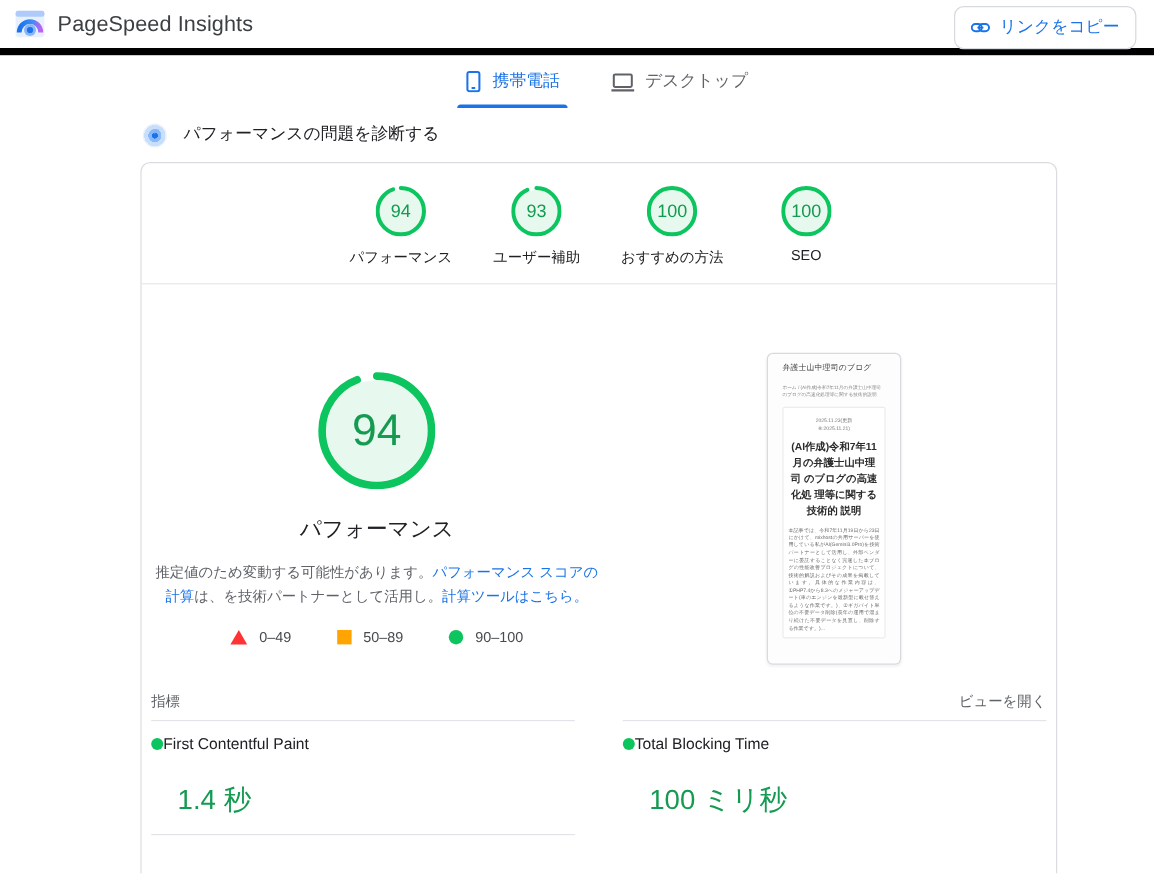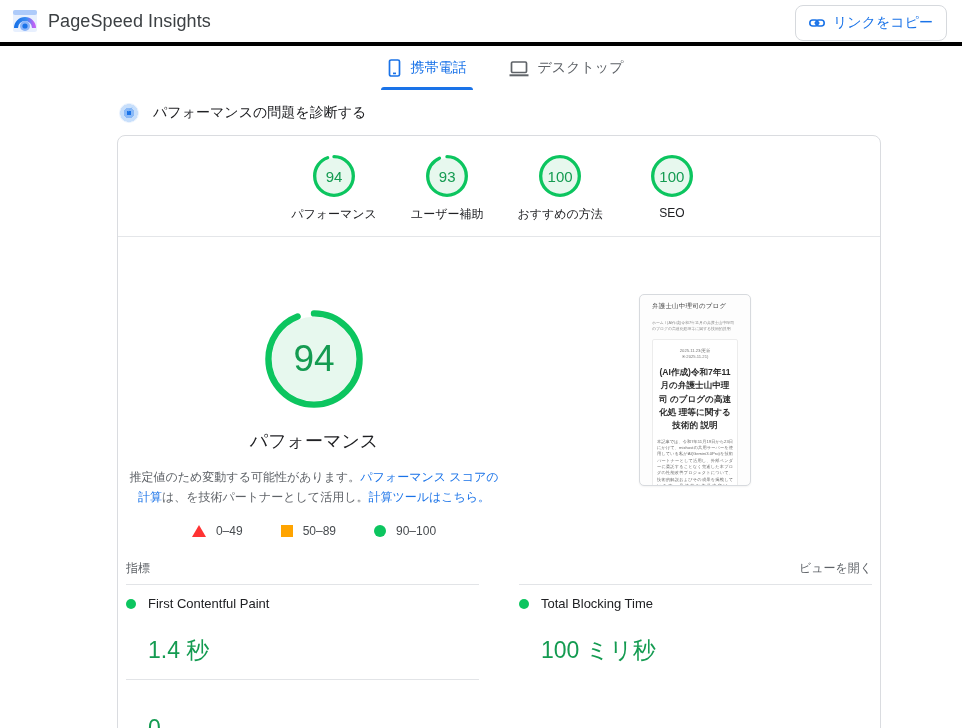--- a/index.html
+++ b/index.html
@@ -1,36 +1,36 @@
 <!DOCTYPE html>
 <html style="--accent: #1a73e8; --green-ring: #0cc55f; --green-fill: #e7f8ee; --green-text: #149b51; --orange: #ffa400; --orange-text: #d04900; --red: #ff3333;"><head>
 <meta charset="utf-8">
 <style>
   * { margin:0; padding:0; box-sizing:border-box; }
   html,body { background:#fff; }
   body { font-family:"Liberation Sans","DejaVu Sans",sans-serif; color:#202124; }
   .page { position:relative; width:962px; height:728px; overflow:hidden; background:#fff; }
 
   
-  .header { position:relative; height:46px; border-bottom:4px solid #000000; display:flex; align-items:center; padding-left:12px; }
+  .header { position:relative; height:46px; border-bottom:6px solid #000000; display:flex; align-items:center; padding-left:12px; }
   .logo { width:26px; height:24px; margin-right:10px; }
   .app-title { font-size:18px; font-weight:500; color:#3c4043; letter-spacing:.1px; }
   .header-right { position:absolute; left:795px; top:5px; display:flex; align-items:center; gap:12px; white-space:nowrap; }
   .copy-btn { display:flex; align-items:center; gap:8px; height:36px; padding:0 13px; border:1px solid #d6d9dd; border-radius:8px; background:#fff; color:var(--accent,#1a73e8); font-size:14px; font-weight:500; cursor:pointer; font-family:inherit; }
   .docs-link { color:var(--accent,#1a73e8); font-size:14px; font-weight:500; cursor:pointer; }
 
   
   .tabbar { height:44px; display:flex; justify-content:center; gap:30px;padding-left:48px; }
   .tab { position:relative; display:flex; align-items:center; gap:9px; padding:0 6px; font-size:14px; color:#5f6368; cursor:pointer; }
   .tab.active { color:var(--accent,#1a73e8); font-weight:500; }
   .tab.active::after { content:""; position:absolute; left:0; right:0; bottom:0; height:3px; border-radius:3px 3px 0 0; background:var(--accent,#1a73e8); }
   .tab svg { display:block; }
 
   
-  .mode-row { display:flex; align-items:center; gap:14px; margin:13px 0 0 119px;font-family:Liberation Mono, monospace; }
+  .mode-row { display:flex; align-items:flex-start; gap:14px; margin:13px 0 0 119px;font-family:Liberation Mono, monospace; }
   .mode-icon { width:20px; height:20px; border-radius:50%; background:radial-gradient(circle at 50% 50%, #1a73e8 0 17%, #8ab9f7 18% 38%, #c8dffb 39% 62%, #e8f1fd 63% 100%); position:relative; }
   .mode-icon::after { content:""; position:absolute; left:9px; top:4px; width:5px; height:5px; background:#7ab2f5; clip-path:polygon(100% 0,0 100%,20% 45%); }
   .mode-label { font-size:14px; color:#202124; }
 
   
   .card { position:absolute; left:117px; top:135px; width:764px; height:640px; background:#fff; border:1px solid #dadce0; border-radius:8px; }
 
   
   .summary { display:flex; justify-content:center; gap:34px; padding:19px 0 13px; border-bottom:1px solid #e4e6e9; }
   .gauge-item { display:flex; flex-direction:column; align-items:center; min-width:70px; cursor:pointer; }
@@ -52,35 +52,35 @@
   .big-label { margin-top:21px; font-size:18px; color:#202124; }
   .perf-desc { margin-top:14px; width:372px; font-size:12px; line-height:20px; color:#5f6368; text-align:center; }
   .perf-desc .lnk { color:var(--accent,#1a73e8); cursor:pointer; }
   .legend { display:flex; gap:38px; margin-top:17px; align-items:center; }
   .legend-item { display:flex; align-items:center; gap:10px; font-size:12px; color:#474b4f; }
   .shape-triangle { width:0; height:0; border-left:7px solid transparent; border-right:7px solid transparent; border-bottom:12px solid var(--red,#ff3333); }
   .shape-square { width:12px; height:12px; background:var(--orange,#ffa400); }
   .shape-circle { width:12px; height:12px; border-radius:50%; background:var(--green-ring,#0cc55f); }
 
   
-  .thumb { margin-top:57px; width:112px; height:192px; border:1px solid #d7dade; border-radius:5px; background:#fdfdfd; padding:7px 12px; overflow:hidden; cursor:pointer; box-shadow:0 1px 2px rgba(0,0,0,.05); }
+  .thumb { margin-top:57px; width:112px; height:260px; border:1px solid #d7dade; border-radius:5px; background:#fdfdfd; padding:7px 12px; overflow:hidden; cursor:pointer; box-shadow:0 1px 2px rgba(0,0,0,.05); }
   .thumb-site-title { font-size:6.5px; color:#3a3a3a; letter-spacing:.2px; }
   .thumb-crumb { margin-top:9px; font-size:3.9px; line-height:1.5; color:#8a8a8a; }
   .thumb-article { margin-top:7px; border:1px solid #ececec; border-radius:2px; background:#fff; padding:8px 4px 4px; }
   .thumb-date { font-size:4.2px; color:#777; text-align:center; line-height:1.6; }
   .thumb-heading { margin-top:5px; font-size:8.6px; font-weight:bold; line-height:1.55; color:#2b2b2b; text-align:center; }
   .thumb-body { margin-top:6px; font-size:4.2px; line-height:1.5; color:#6b6b6b; text-align:justify; }
 
   
   .metrics-head { display:flex; justify-content:space-between; align-items:center; padding:0 8px; margin-top:22px; }
   .metrics-title { font-size:12px; color:#5f6368; }
   .metrics-expand { font-size:12px; color:#5f6368; cursor:pointer; }
   .metrics-grid { display:grid; grid-template-columns:1fr 1fr; column-gap:40px; padding:0 8px; margin-top:7px; }
   .metric { border-top:1px solid #e2e4e7; padding:11px 0 13px; }
-  .metric-top { display:flex; align-items:center; gap:12px; }
+  .metric-top { display:flex; align-items:center; }
   .metric-bullet { width:10px; height:10px; border-radius:50%; background:var(--green-ring,#0cc55f); flex:0 0 auto; }
   .metric.average .metric-bullet { border-radius:2px; background:var(--orange,#ffa400); }
   .metric-name { font-size:13px; font-weight:500; color:#202124; }
   .metric-value { margin:24px 0 0 22px; font-size:23px; color:var(--green-text,#149b51); }
   .metric.average .metric-value { color:var(--orange-text,#d04900); }
 </style>
 </head>
 <body>
 
 <div class="page">

